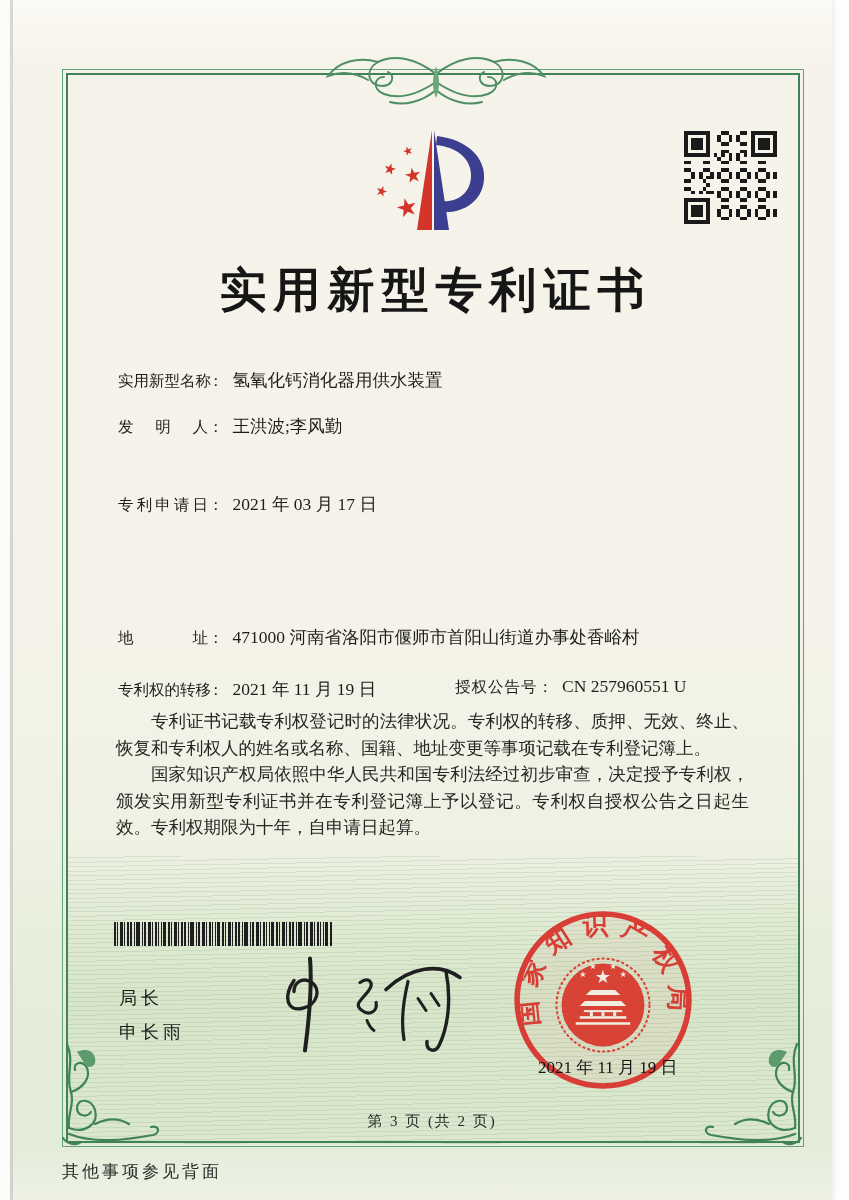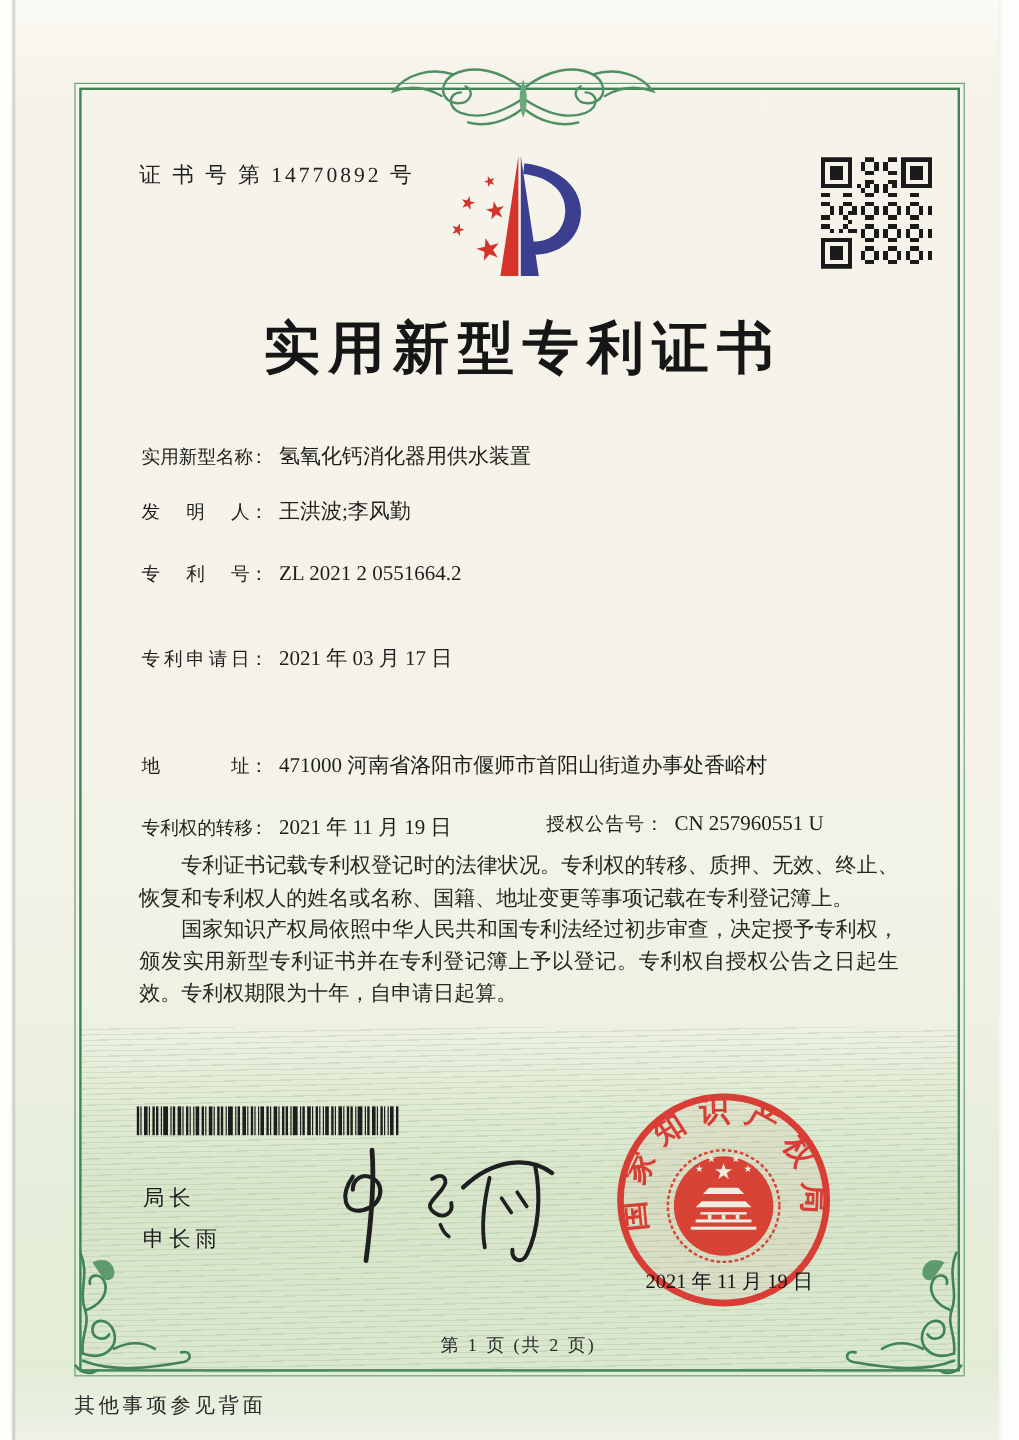--- a/index.html
+++ b/index.html
@@ -88,21 +88,20 @@
       <path d="M10,6 C18,24 8,38 14,54 C18,66 10,76 12,90"></path>
       <path d="M12,90 C28,96 42,86 38,72 C34,60 20,60 20,70 C20,78 30,80 34,74"></path>
       <path d="M12,96 C38,106 68,102 96,97 C104,95 102,87 94,89"></path>
       <path d="M14,54 C26,50 34,40 30,30 C26,22 16,24 18,32"></path>
       <path d="M38,86 C50,80 62,80 72,86"></path>
       <path d="M6,100 C10,106 18,108 24,104"></path>
       <path d="M20,14 C28,10 36,12 38,20 C40,28 32,32 28,26" fill="#5d9b6f" stroke="none"></path>
     </g>
   </svg>
 
-  <div class="cert-no">证 书 号 第 14770892 号</div>
 
   <svg class="logo" viewBox="0 0 160 122">
     <text x="52" y="31" font-size="12" fill="#d4342a" text-anchor="middle" transform="rotate(-20 52 27)">★</text>
     <text x="34" y="50" font-size="15" fill="#d4342a" text-anchor="middle" transform="rotate(14 34 45)">★</text>
     <text x="57" y="58" font-size="20" fill="#d4342a" text-anchor="middle" transform="rotate(-10 57 52)">★</text>
     <text x="26" y="72" font-size="14" fill="#d4342a" text-anchor="middle" transform="rotate(18 26 66)">★</text>
     <text x="51" y="92" font-size="25" fill="#d4342a" text-anchor="middle" transform="rotate(-14 51 84)">★</text>
     <polygon points="76,6 61,106 76,106" fill="#d4342a"></polygon>
     <polygon points="78,6 78,106 93,106" fill="#3c3e90"></polygon>
     <path d="M81,12 C114,16 130,36 128,56 C126,78 106,90 85,88 L84,77 C102,79 114,69 115,53 C116,35 101,23 80,21 Z" fill="#3c3e90"></path>
@@ -347,24 +346,21 @@
       </svg></div>
 
   <div class="title">实用新型专利证书</div>
 
   <div class="frow" style="top:368px">
     <span class="flabel">实用新型名称</span><span class="fcolon">：</span><span class="fvalue">氢氧化钙消化器用供水装置</span>
   </div>
   <div class="frow" style="top:414px">
     <span class="flabel">发明人</span><span class="fcolon">：</span><span class="fvalue">王洪波;李风勤</span>
   </div>
-  <div class="frow" style="top:467px">
-    <span class="flabel">专利号</span><span class="fcolon">：</span><span class="fvalue">ZL 2021 2 0551664.2</span>
-  </div>
-  <div class="frow" style="top:536px">
+  <div class="frow" style="top:492px">
     <span class="flabel">专利申请日</span><span class="fcolon">：</span><span class="fvalue">2021 年 03 月 17 日</span>
   </div>
   <div class="frow" style="top:625px">
     <span class="flabel">地址</span><span class="fcolon">：</span><span class="fvalue">471000 河南省洛阳市偃师市首阳山街道办事处香峪村</span>
   </div>
   <div class="frow" style="top:677px">
     <span class="flabel">专利权的转移</span><span class="fcolon">：</span><span class="fvalue">2021 年 11 月 19 日</span>
   </div>
   <div class="grant2">
     <span class="flabel2">授权公告号</span><span class="fcolon">：</span><span class="fvalue">CN 257960551 U</span>
@@ -481,15 +477,15 @@
       <rect x="72" y="101" width="38" height="2"></rect>
       <rect x="68" y="107" width="46" height="2.5"></rect>
       <rect x="64" y="113" width="54" height="2.5"></rect>
       <rect x="78" y="103" width="3" height="4"></rect>
       <rect x="89.5" y="103" width="3" height="4"></rect>
       <rect x="101" y="103" width="3" height="4"></rect>
     </g>
   </svg>
   <div class="seal-date">2021 年 11 月 19 日</div>
 
-  <div class="page-indicator">第 1 页 (共 2 页)</div>
+  <div class="page-indicator">第 3 页 (共 2 页)</div>
   <div class="back-note">其他事项参见背面</div>
 </div>
 
 </body></html>

